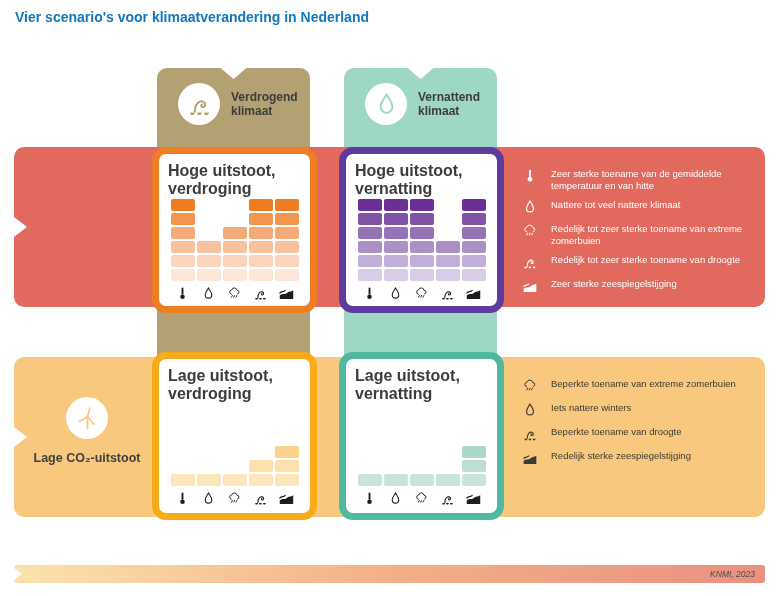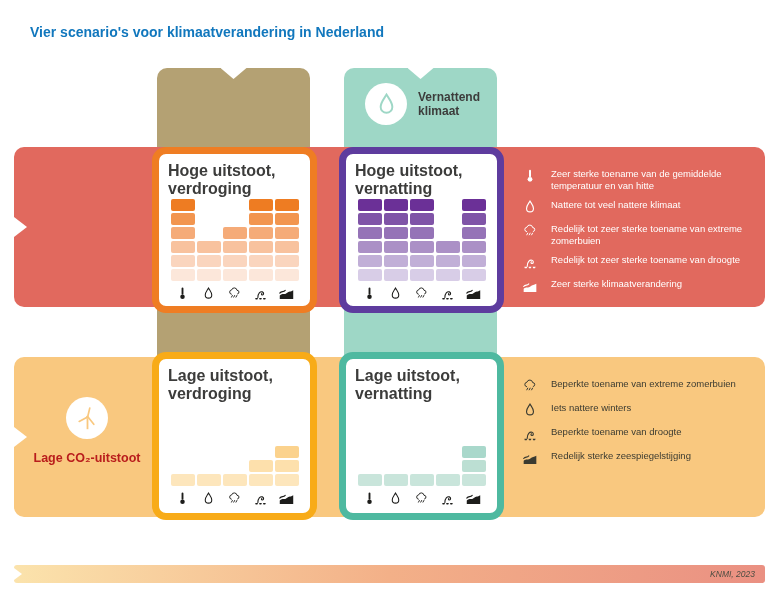--- a/index.html
+++ b/index.html
@@ -1,18 +1,18 @@
 <!DOCTYPE html>
 <html><head>
 <meta charset="utf-8">
 <style>
   html,body{margin:0;padding:0;background:#fff;}
   .page{position:relative;width:780px;height:596px;background:#fff;overflow:hidden;
         font-family:"Liberation Sans",sans-serif;}
-  .page-title{position:absolute;left:14px;top:8px;font-size:14px;font-weight:bold;margin:16px;}
+  .page-title{position:absolute;left:14px;top:8px;font-size:14px;font-weight:bold;margin:1px;}
 
   
   .column{position:absolute;top:68px;width:153px;height:290px;border-radius:10px 10px 0 0;z-index:1;}
   .col-verdrogend{left:157px;}
   .col-vernattend{left:344px;}
   .notch-down{position:absolute;top:0;left:50%;transform:translateX(-50%);width:26px;height:11px;
               background:#fff;clip-path:polygon(0 0,100% 0,50% 100%);}
   .tab-head{position:absolute;top:15px;left:0;width:100%;display:flex;align-items:center;gap:11px;
             padding-left:21px;box-sizing:border-box;}
   .circle{width:42px;height:42px;border-radius:50%;background:#fff;display:flex;align-items:center;
@@ -100,20 +100,28 @@
     </symbol>
   </defs>
 </svg>
 
 <div class="page">
 
   <h1 class="page-title" style="color: rgb(17, 119, 189);">Vier scenario's voor klimaatverandering in Nederland</h1>
 
   <div class="column col-verdrogend" style="background: rgb(180, 161, 115);">
     <div class="notch-down"></div>
+    <div class="tab-head">
+      <div class="circle" style="color: rgb(180, 161, 115);">
+        <svg>
+            <use href="#i-drought"></use>
+          </svg>
+      </div>
+      <div class="tab-label">Verdrogend klimaat</div>
+    </div>
   </div>
 
   <div class="column col-vernattend" style="background: rgb(158, 215, 198);">
     <div class="notch-down"></div>
     <div class="tab-head">
       <div class="circle" style="color: rgb(158, 215, 198);">
         <svg>
             <use href="#i-drop"></use>
           </svg>
       </div>
@@ -145,34 +153,34 @@
       <div class="item">
         <svg>
             <use href="#i-drought"></use>
           </svg>
         <div class="txt">Redelijk tot zeer sterke toename van droogte</div>
       </div>
       <div class="item">
         <svg>
             <use href="#i-sea"></use>
           </svg>
-        <div class="txt">Zeer sterke klimaatverandering</div>
+        <div class="txt">Zeer sterke zeespiegelstijging</div>
       </div>
     </div>
   </div>
 
   <div class="band band-lage" style="background: rgb(249, 200, 127);">
     <div class="notch-right"></div>
     <div class="row-head">
       <div class="circle" style="color: rgb(249, 200, 127);">
         <svg>
             <use href="#i-turbine"></use>
           </svg>
       </div>
-      <div class="row-label" style="color: #b91c1c;">Lage CO₂-uitstoot</div>
+      <div class="row-label" style="color: #404040;">Lage CO₂-uitstoot</div>
     </div>
     <div class="legend legend-low">
       <div class="item">
         <svg>
             <use href="#i-rain"></use>
           </svg>
         <div class="txt">Beperkte toename van extreme zomerbuien</div>
       </div>
       <div class="item">
         <svg>

